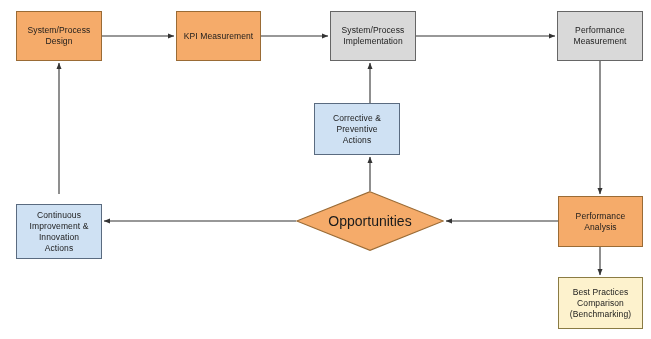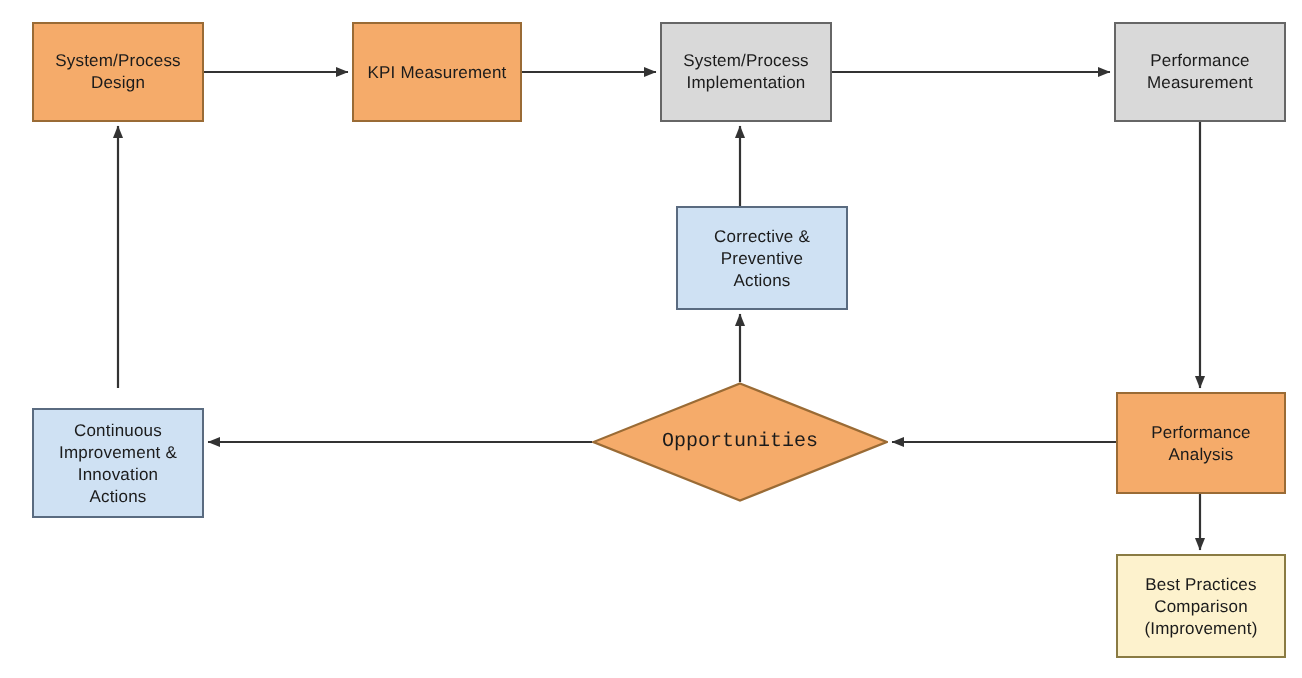--- a/index.html
+++ b/index.html
@@ -32,21 +32,21 @@
   .n-gray{background:#d9d9d9;border:1px solid #666666;}
   .n-blue{background:#cfe1f3;border:1px solid #5a6b80;}
   .n-cream{background:#fdf2cd;border:1px solid #8a7b43;}
 
   .diamond{
     position:absolute;
     z-index:2;
     display:flex;align-items:center;justify-content:center;
   }
   .diamond svg{position:absolute;left:0;top:0;}
-  .diamond .lbl{position:relative;z-index:3;font-size:10px;color:#1b1b1b;font-family:Liberation Mono, monospace;}
+  .diamond .lbl{position:relative;z-index:3;font-size:14px;color:#1b1b1b;}
 </style>
 </head>
 <body>
 
 <div id="canvas">
 
   <svg id="edges" viewBox="0 0 651 339">
     <defs>
       <marker id="ah" markerWidth="7" markerHeight="7" refX="6.2" refY="3" orient="auto" markerUnits="userSpaceOnUse">
         <path d="M0,0.4 L6.4,3 L0,5.6 Z" fill="#333333"></path>
@@ -88,21 +88,21 @@
   <div class="node n-gray" style="left:330px;top:11px;width:86px;height:50px;">
     <span class="lbl">System/Process
 Implementation</span>
   </div>
 
   <div class="node n-gray" style="left:557px;top:11px;width:86px;height:50px;">
     <span class="lbl">Performance
 Measurement</span>
   </div>
 
-  <div class="node n-blue" style="left:338px;top:103px;width:86px;height:52px;">
+  <div class="node n-blue" style="left:314px;top:103px;width:86px;height:52px;">
     <span class="lbl">Corrective &amp;
 Preventive
 Actions</span>
   </div>
 
   <div class="node n-blue" style="left:16px;top:204px;width:86px;height:55px;">
     <span class="lbl">Continuous
 Improvement &amp;
 Innovation
 Actions</span>
@@ -116,16 +116,16 @@
   </div>
 
   <div class="node n-orange" style="left:558px;top:196px;width:85px;height:51px;">
     <span class="lbl">Performance
 Analysis</span>
   </div>
 
   <div class="node n-cream" style="left:558px;top:277px;width:85px;height:52px;">
     <span class="lbl">Best Practices
 Comparison
-(Improvement)</span>
+(Benchmarking)</span>
   </div>
 
 </div>
 
 </body></html>

